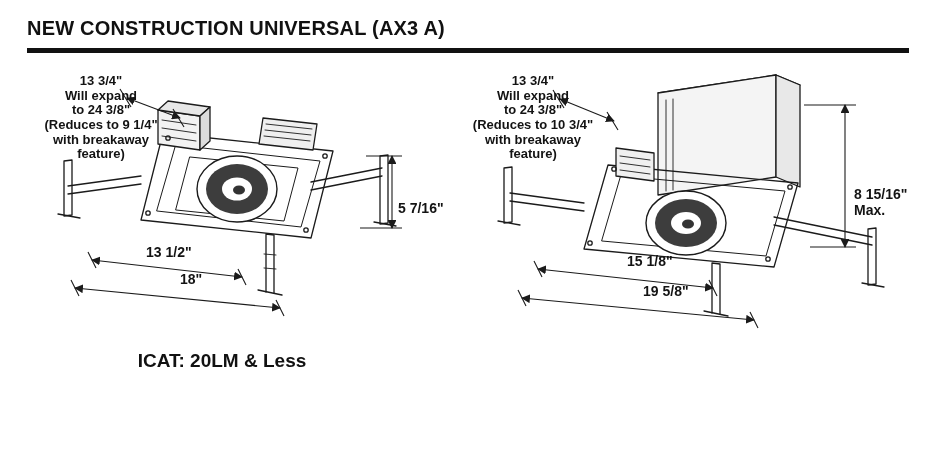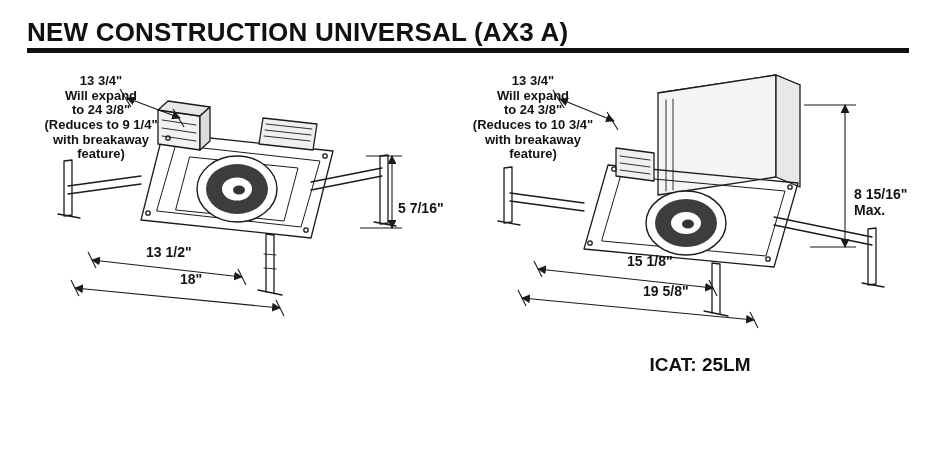--- a/index.html
+++ b/index.html
@@ -1,18 +1,18 @@
 <!DOCTYPE html>
 <html><head>
 <meta charset="utf-8">
 <style>
   html,body{margin:0;padding:0;background:#fff;}
   .page{position:relative;width:937px;height:453px;background:#ffffff;overflow:hidden;
         font-family:"Liberation Sans",sans-serif;color:#111;}
-  .page-title{position:absolute;left:27px;top:17px;font-size:26px;font-weight:800;
+  .page-title{position:absolute;left:27px;top:17px;font-size:20px;font-weight:800;
               letter-spacing:0.2px;white-space:nowrap;color:#111;}
   .title-rule{position:absolute;left:27px;top:48px;width:882px;height:5px;background:#111;}
   .art{position:absolute;}
   .note{position:absolute;font-size:13px;font-weight:700;line-height:1.13;text-align:center;
         white-space:pre-line;color:#131313;}
   .dim{position:absolute;font-size:14px;font-weight:700;color:#131313;white-space:pre-line;
        line-height:1.15;}
   .caption{position:absolute;font-size:19px;font-weight:800;text-align:center;color:#111;
            line-height:1.32;}
 </style>
@@ -99,20 +99,21 @@
   <div class="note" style="left:36px;top:74px;width:130px">13 3/4"
 Will expand
 to 24 3/8"
 (Reduces to 9 1/4"
 with breakaway
 feature)</div>
   <div class="dim" style="left:398px;top:200px">5 7/16"</div>
   <div class="dim" style="left:146px;top:244px">13 1/2"</div>
   <div class="dim" style="left:180px;top:271px">18"</div>
   <div class="caption" style="left:92px;top:348px;width:260px">
+    <div>ICAT: 20LM &amp; Less</div>
   </div>
 
   <svg class="art" style="left:468px;top:55px" width="462" height="305" viewBox="0 0 462 305">
     <defs>
       <marker id="aE2" viewBox="0 0 10 10" refX="9" refY="5" markerWidth="8" markerHeight="8" orient="auto">
         <path d="M0,0L10,5L0,10z" fill="#1b1b1b"></path>
         </marker>
       <marker id="aS2" viewBox="0 0 10 10" refX="9" refY="5" markerWidth="8" markerHeight="8" orient="auto-start-reverse">
         <path d="M0,0L10,5L0,10z" fill="#1b1b1b"></path>
         </marker>
@@ -181,17 +182,14 @@
   <div class="note" style="left:468px;top:74px;width:130px">13 3/4"
 Will expand
 to 24 3/8"
 (Reduces to 10 3/4"
 with breakaway
 feature)</div>
   <div class="dim" style="left:854px;top:186px">8 15/16"
 Max.</div>
   <div class="dim" style="left:627px;top:253px">15 1/8"</div>
   <div class="dim" style="left:643px;top:283px">19 5/8"</div>
-  <div class="caption" style="left:590px;top:352px;width:220px">
-    <div>ICAT: 25LM</div>
-  </div>
 
 </div>
 
 </body></html>

